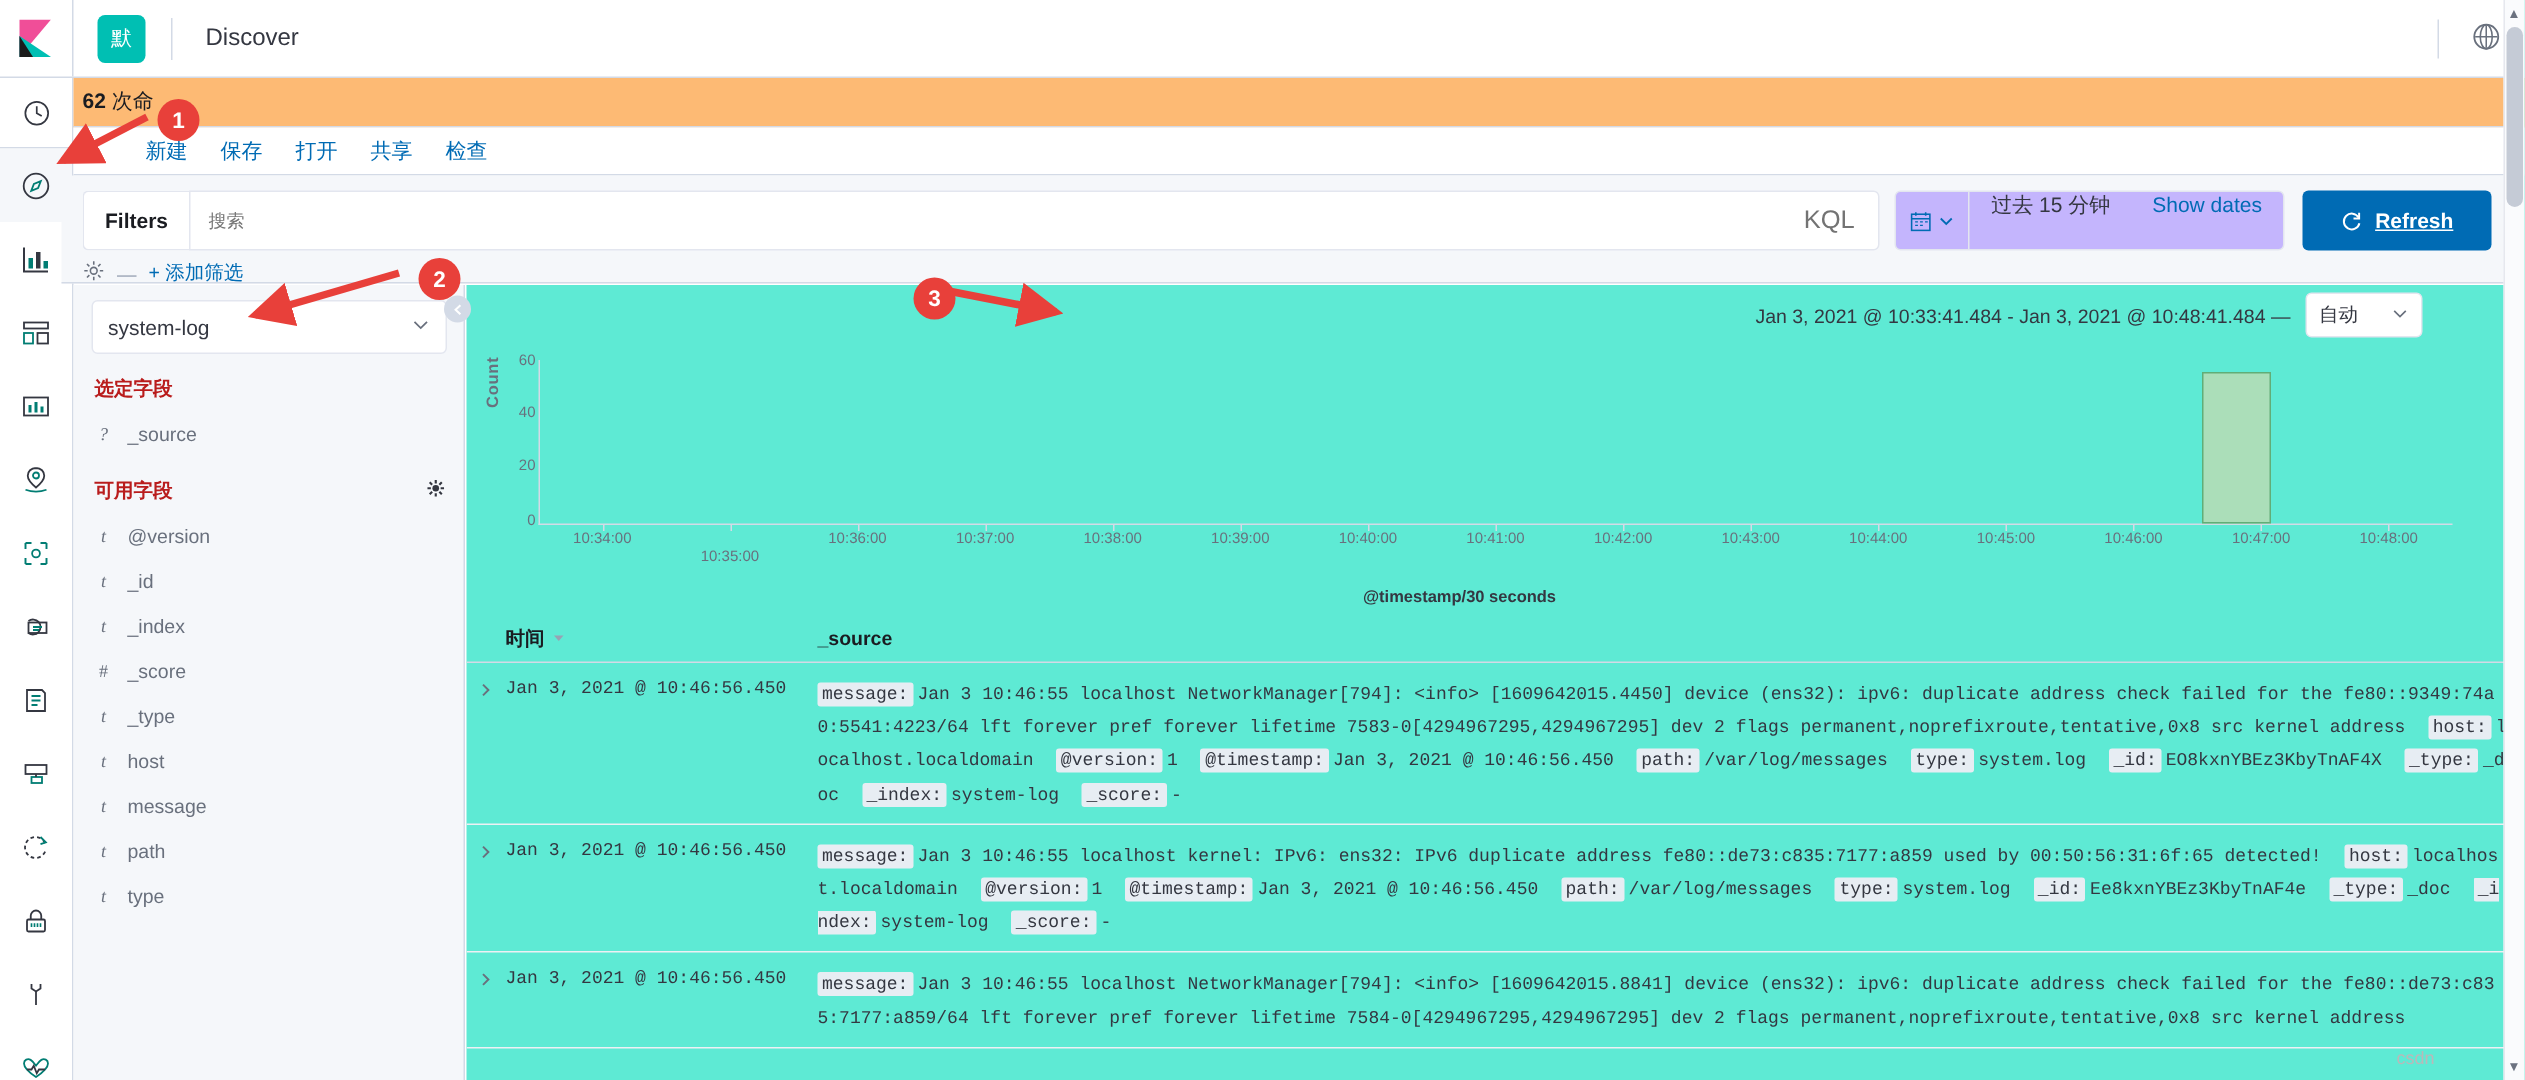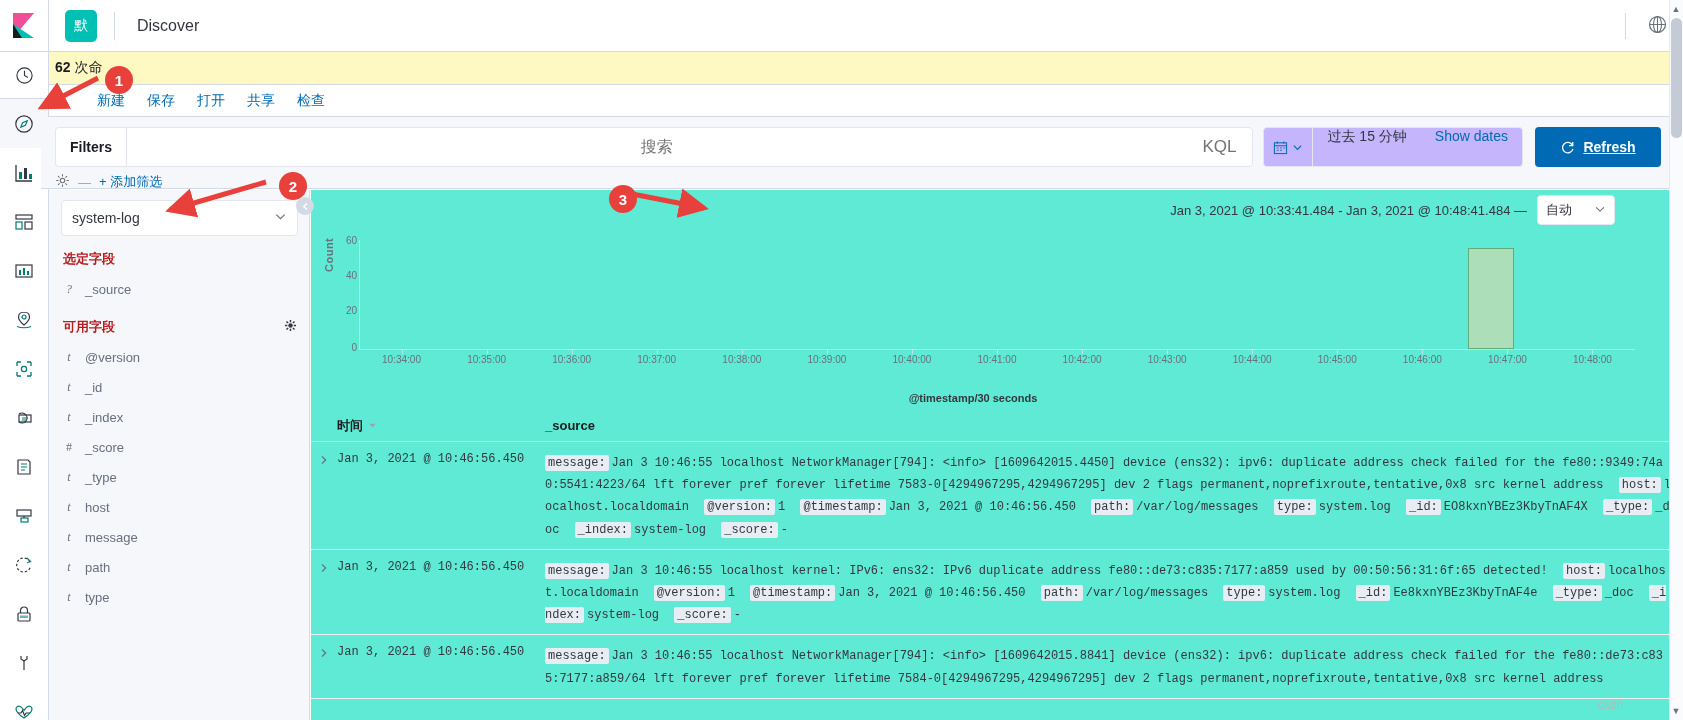--- a/index.html
+++ b/index.html
@@ -43,21 +43,21 @@
     position:relative;
   }
   .rail-item.selected { background:#f5f7fa; }
   .rail-item.selected::before {
     content:""; position:absolute; left:0; top:0; width:0px; height:49px;
   }
 
   
   .hits-strip {
     position:absolute; left:49px; top:52px; width:1634px; height:33px;
-    background:#fef9c3; border-bottom:1px solid #d3dae6;
+    background:#fdba74; border-bottom:1px solid #d3dae6;
     display:flex; align-items:center; padding-left:6px;
   }
   .hits-text { font-size:14px; color:#1a1c21; }
   .hits-text b { font-weight:700; }
 
   
   .menu-strip {
     position:absolute; left:49px; top:85px; width:1634px; height:32px;
     background:#fff; border-bottom:1px solid #d3dae6;
     display:flex; align-items:center; padding-left:48px; gap:22px;
@@ -75,23 +75,22 @@
     border:1px solid #e3e6ef; border-right:none; border-radius:4px 0 0 4px;
     display:flex; align-items:center; justify-content:center;
     font-weight:700; font-size:14px; color:#1a1c21; cursor:pointer;
   }
   .search-input-wrap {
     flex:1; height:40px; background:#fff; border:1px solid #e3e6ef;
     display:flex; align-items:center; border-radius:0 4px 4px 0;
   }
   .search-input {
     flex:1; border:none; outline:none; background:transparent; height:38px;
-    font-size:16px; color:#6d28d9; padding:0 12px;
+    font-size:12px; color:#6d28d9; padding:0 12px;
     font-family:"Liberation Sans", sans-serif;
-    text-align:center;
   }
   .kql-btn { color:#737373; font-size:17px; padding:0 16px; cursor:pointer; }
   .date-group {
     margin-left:10px; height:40px; display:flex; align-items:flex-start;
     background:#c4b5fd; border:1px solid #e3e6ef; border-radius:4px;
   }
   .cal-btn {
     display:flex; align-items:center; gap:4px; padding:0 9px; height:38px;
     border-right:1px solid #e3e6ef; cursor:pointer;
   }
@@ -523,21 +522,21 @@
     <div class="ytick" style="top:75px;">20</div>
     <div class="ytick" style="top:112px;">0</div>
 
     <div class="plot">
       <div class="bar" style="left:86.9%; width:3.6%; height:101px;"></div>
     </div>
 
     <div id="xticks">
         <div class="xtick" style="left: calc(3.33333% + 46.4px);">10:34:00</div>
         <div class="xtickmark" style="left: calc(3.33333% + 46.4px); top: 120px;"></div>
-        <div class="xtick" style="left: calc(10% + 43.2px);">10:35:00</div>
+        <div class="xtick" style="left: calc(10% + 43.2px); margin-top: 12px;">10:35:00</div>
         <div class="xtickmark" style="left: calc(10% + 43.2px); top: 120px;"></div>
         <div class="xtick" style="left: calc(16.6667% + 40px);">10:36:00</div>
         <div class="xtickmark" style="left: calc(16.6667% + 40px); top: 120px;"></div>
         <div class="xtick" style="left: calc(23.3333% + 36.8px);">10:37:00</div>
         <div class="xtickmark" style="left: calc(23.3333% + 36.8px); top: 120px;"></div>
         <div class="xtick" style="left: calc(30% + 33.6px);">10:38:00</div>
         <div class="xtickmark" style="left: calc(30% + 33.6px); top: 120px;"></div>
         <div class="xtick" style="left: calc(36.6667% + 30.4px);">10:39:00</div>
         <div class="xtickmark" style="left: calc(36.6667% + 30.4px); top: 120px;"></div>
         <div class="xtick" style="left: calc(43.3333% + 27.2px);">10:40:00</div>

